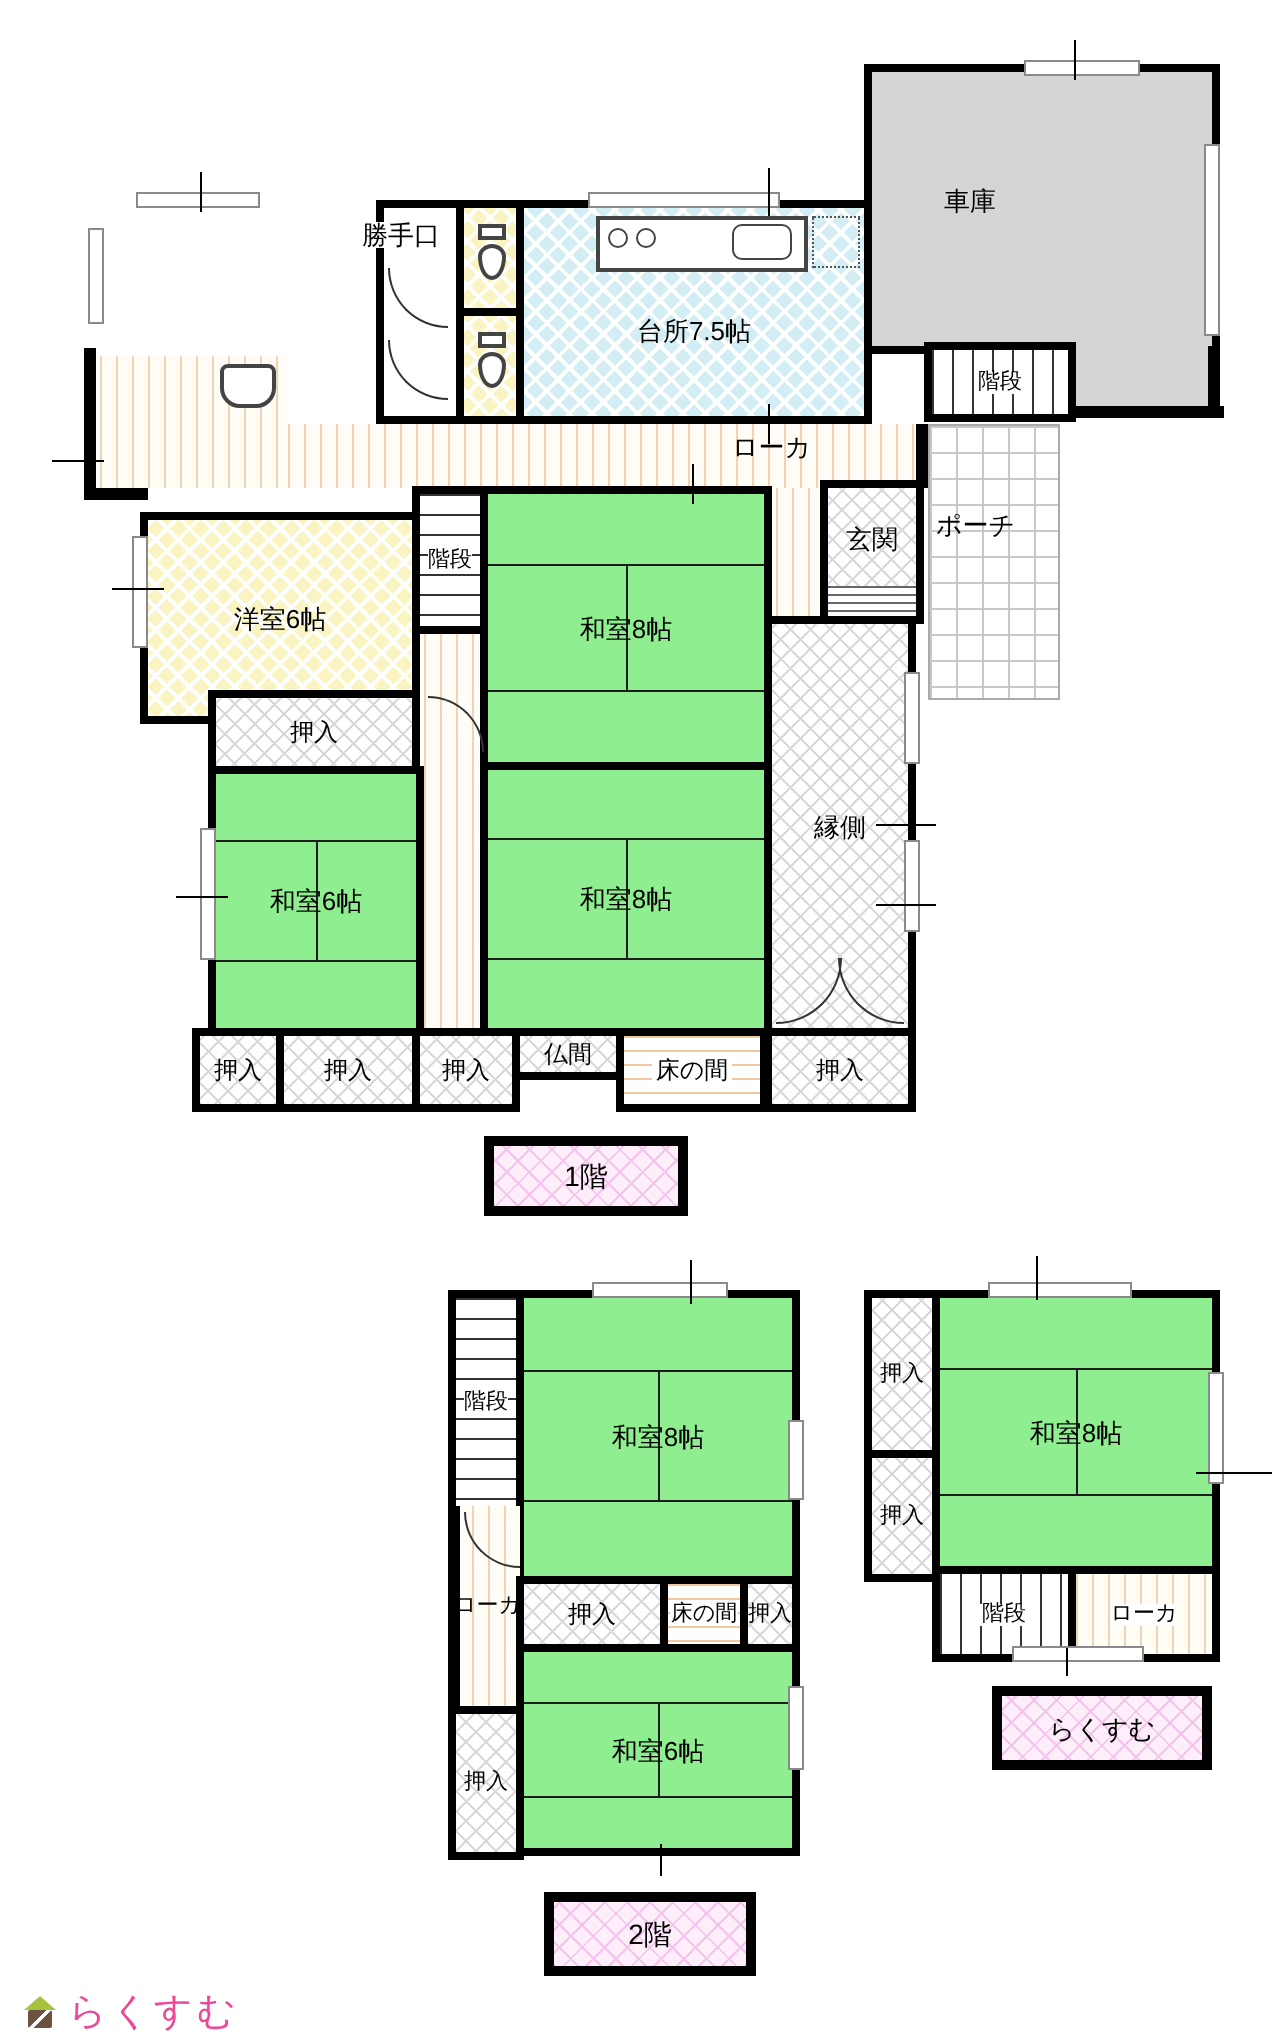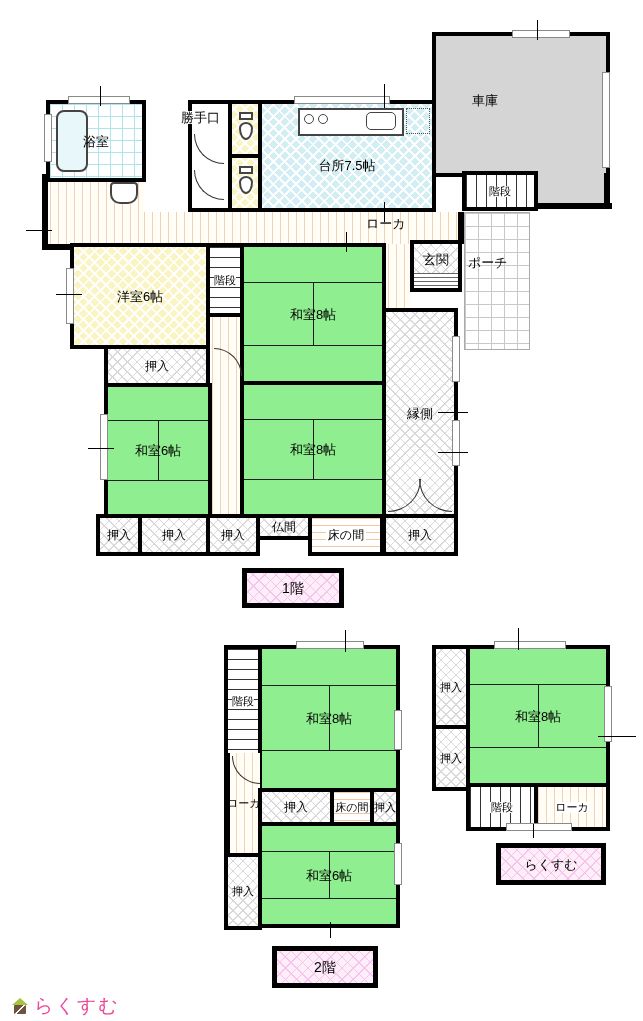--- a/index.html
+++ b/index.html
@@ -81,24 +81,20 @@
   <div class="abs wood-v" style="left:50px;top:178px;width:94px;height:66px;"></div>
   <div class="abs wood-v" style="left:144px;top:212px;width:318px;height:32px;"></div>
   <div class="abs wood-v" style="left:388px;top:244px;width:24px;height:66px;"></div>
   <div class="abs wood-v" style="left:212px;top:315px;width:30px;height:203px;"></div>
   <div class="wall" style="left:42px;top:174px;width:6px;height:76px;"></div>
   <div class="wall" style="left:42px;top:244px;width:32px;height:6px;"></div>
   <div class="wall" style="left:458px;top:212px;width:6px;height:32px;"></div>
   <span class="lbl alabel" style="left:366px;top:217px;">ローカ</span>
   <div class="fixt" style="left:110px;top:182px;width:28px;height:22px;border-radius:4px 4px 10px 10px;"></div>
 
-  <div class="room tile" style="left:46px;top:100px;width:100px;height:82px;">
-    <div class="fixt" style="left:6px;top:6px;width:32px;height:62px;border-radius:8px;background:#e8f8fa;"></div>
-    <span class="lbl">浴室</span>
-  </div>
   <div class="room" style="left:188px;top:100px;width:44px;height:112px;background:#fff;"></div>
   <span class="lbl alabel" style="left:181px;top:111px;background:#fff;">勝手口</span>
   <div class="arc" style="left:194px;top:134px;width:30px;height:30px;border-right:0;border-top:0;border-radius:0 0 0 100%;"></div>
   <div class="arc" style="left:194px;top:170px;width:30px;height:30px;border-right:0;border-top:0;border-radius:0 0 0 100%;"></div>
 
   <div class="room lat-yellow" style="left:228px;top:100px;width:34px;height:58px;">
     <div class="fixt" style="left:7px;top:8px;width:14px;height:8px;"></div>
     <div class="fixt" style="left:7px;top:18px;width:14px;height:18px;border-radius:50% 50% 50% 50%/35% 35% 65% 65%;"></div>
   </div>
   <div class="room lat-yellow" style="left:228px;top:154px;width:34px;height:58px;">
@@ -115,21 +111,21 @@
     <span class="lbl" style="margin-top:18px;">台所7.5帖</span>
   </div>
 
   <div class="room treads-v" style="left:462px;top:171px;width:76px;height:40px;">
     <span class="lbl s11" style="background:#fff;padding:0 1px;">階段</span>
   </div>
 
   <div class="abs gridp" style="left:464px;top:212px;width:66px;height:138px;border:1px solid #aaa;"></div>
   <span class="lbl alabel" style="left:468px;top:256px;">ポーチ</span>
 
-  <div class="room lat-yellow" style="left:70px;top:243px;width:140px;height:106px;">
+  <div class="room lat-yellow" style="left:70px;top:256px;width:140px;height:106px;">
     <span class="lbl">洋室6帖</span>
   </div>
   <div class="room treads-h" style="left:206px;top:243px;width:38px;height:74px;">
     <span class="lbl s11" style="background:#fff;">階段</span>
   </div>
   <div class="arc" style="left:214px;top:348px;width:28px;height:28px;border-left:0;border-bottom:0;border-radius:0 100% 0 0;"></div>
 
   <div class="room lat-gray" style="left:104px;top:345px;width:106px;height:42px;">
     <span class="lbl s12">押入</span>
   </div>
@@ -146,21 +142,21 @@
     <div class="tl tv"></div>
     <span class="lbl">和室8帖</span>
   </div>
   <div class="room tatami" style="left:104px;top:383px;width:108px;height:135px;">
     <div class="tl th1"></div>
     <div class="tl th2"></div>
     <div class="tl tv"></div>
     <span class="lbl">和室6帖</span>
   </div>
 
-  <div class="room lat-gray" style="left:410px;top:240px;width:52px;height:52px;">
+  <div class="room lat-gray" style="left:410px;top:240px;width:52px;height:72px;">
     <div class="abs steps" style="left:0;right:0;bottom:0;height:15px;"></div>
     <span class="lbl" style="margin-bottom:14px;">玄関</span>
   </div>
 
   <div class="room lat-gray" style="left:382px;top:308px;width:76px;height:210px;">
     <span class="lbl">縁側</span>
     <div class="arc" style="left:2px;bottom:2px;width:33px;height:33px;border-left:0;border-top:0;border-radius:0 0 100% 0;"></div>
     <div class="arc" style="right:2px;bottom:2px;width:33px;height:33px;border-right:0;border-top:0;border-radius:0 0 0 100%;"></div>
   </div>
 

